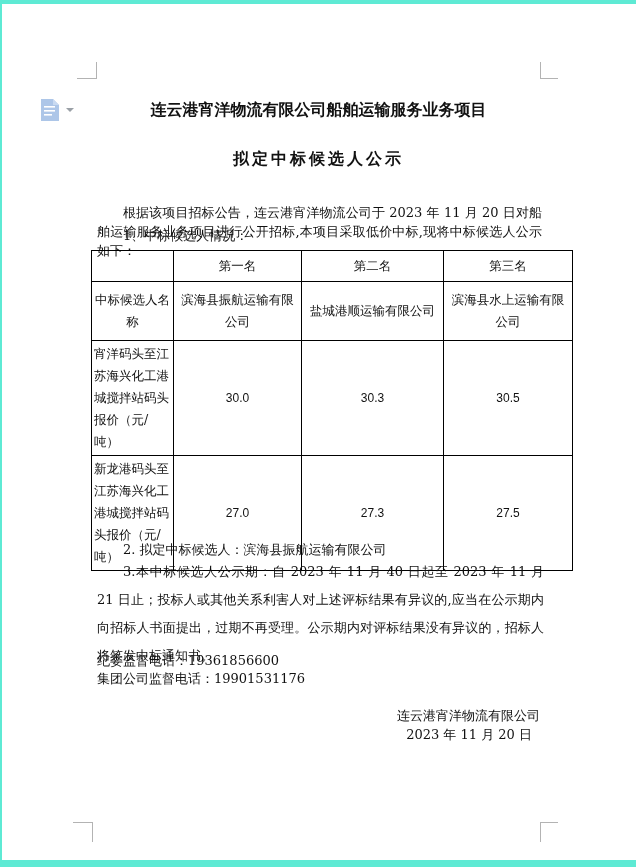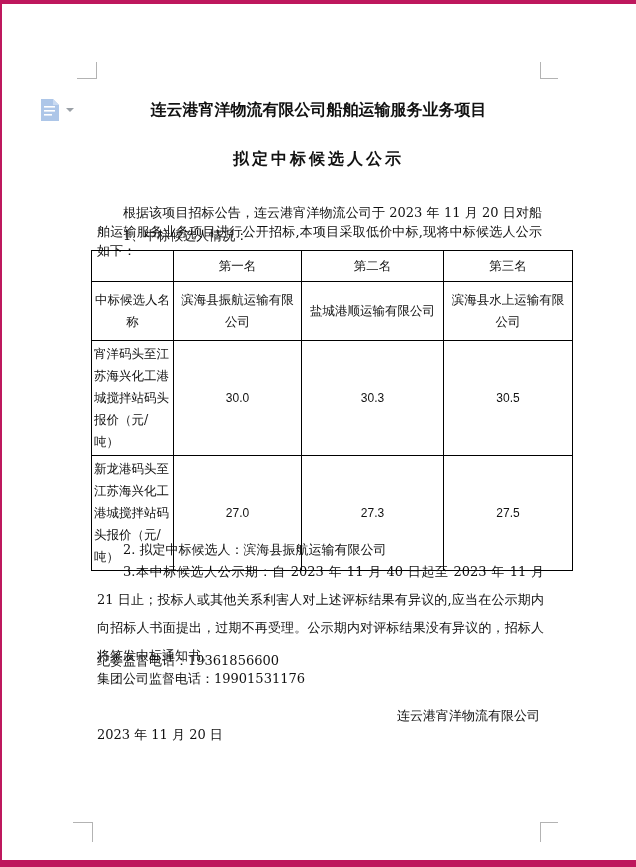--- a/index.html
+++ b/index.html
@@ -1,19 +1,19 @@
 <!DOCTYPE html>
 <html><head>
 <meta charset="utf-8">
 <style>
   * { margin:0; padding:0; box-sizing:border-box; }
   body { font-family:"DejaVu Serif", serif; background:#d9d9d9; }
   .screen {
     position:relative; width:636px; height:867px;
-    background:#be185d; overflow:hidden;
+    background:#5eead4; overflow:hidden;
   }
   .page {
     position:absolute; left:2px; top:4px; width:634px; height:856px;
     background:#ffffff;
   }
   
   .cropmark { position:absolute; }
   .cm-tl { left:77px;  top:62px;  width:20px; height:17px; border-right:1px solid #b3b3b3; border-bottom:1px solid #b3b3b3; }
   .cm-tr { left:540px; top:62px;  width:18px; height:17px; border-left:1px solid #b3b3b3;  border-bottom:1px solid #b3b3b3; }
   .cm-bl { left:73px;  top:822px; width:20px; height:20px; border-right:1px solid #b3b3b3; border-top:1px solid #b3b3b3; }
@@ -74,21 +74,21 @@
   .phones {
     position:absolute; left:97px; top:652px; width:445px;
     font-size:13px; line-height:18px; color:#111;
   }
   .sign-company {
     position:absolute; left:97px; top:707px; width:443px;
     font-size:13px; text-align:right; color:#111;
   }
   .sign-date {
     position:absolute; left:97px; top:726px; width:435px;
-    font-size:13px; text-align:left; color:#111;
+    font-size:13px; text-align:right; color:#111;
   }
 </style>
 </head>
 <body>
 
 <div class="screen">
   <div class="page"></div>
 
   <div class="cropmark cm-tl"></div>
   <div class="cropmark cm-tr"></div>

